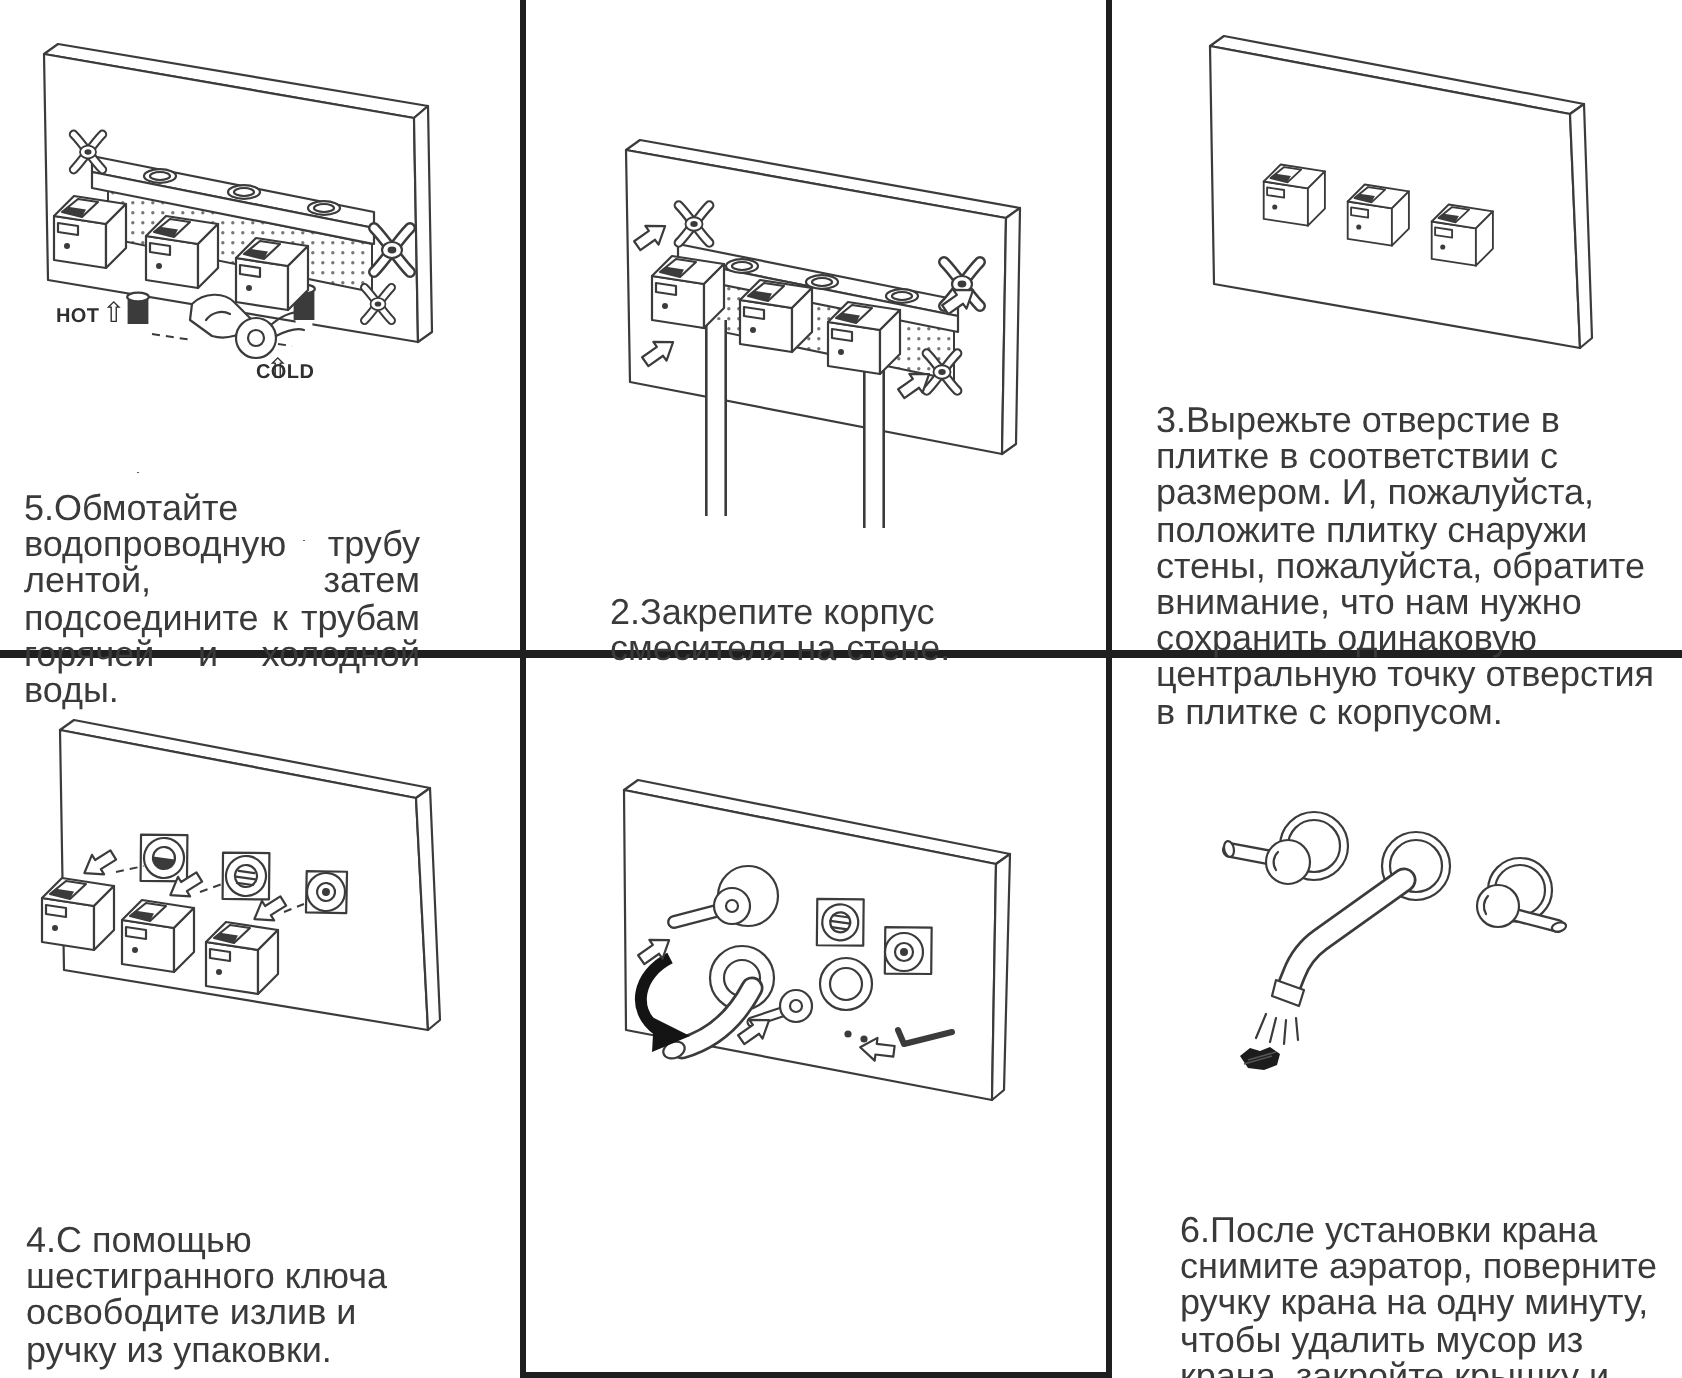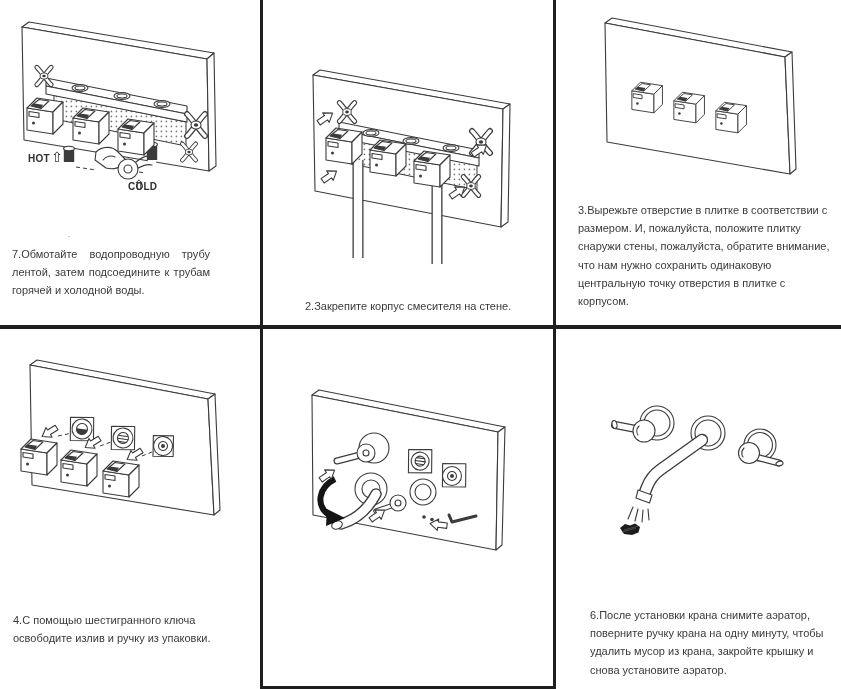--- a/index.html
+++ b/index.html
@@ -2,21 +2,21 @@
 <html><head>
 <meta charset="utf-8">
 <style>
   html,body{margin:0;padding:0;background:#fff;}
   #page{position:relative;width:841px;height:689px;background:#fff;overflow:hidden;
         font-family:"Liberation Sans","DejaVu Sans",sans-serif;}
   .gridline{position:absolute;background:#1f1f1f;}
   .panel{position:absolute;padding-left:12px;}
   .fig{position:absolute;inset:0;}
   .fig svg{position:absolute;left:0;top:0;}
-  .caption{position:absolute;margin:0;font-size:11px;line-height:18.2px;color:#3a3a3a;}
+  .caption{position:absolute;margin:0;font-size:18px;line-height:18.2px;color:#3a3a3a;}
   .caption.justify{text-align:justify;}
   .pipelabel{position:absolute;font-size:10px;font-weight:bold;color:#2f2f2f;letter-spacing:.2px;}
   .uparrow{position:absolute;font-size:14px;font-weight:normal;color:#2f2f2f;
            font-family:"DejaVu Sans",sans-serif;line-height:12px;}
   svg .ln{stroke:#3b3b3b;stroke-width:1.1;fill:none;stroke-linejoin:round;stroke-linecap:round;}
   svg .wh{stroke:#3b3b3b;stroke-width:1.1;fill:#ffffff;stroke-linejoin:round;}
   svg .dk{fill:#3b3b3b;stroke:none;}
   svg .dash{stroke:#3b3b3b;stroke-width:1;fill:none;stroke-dasharray:4 3;}
 </style>
 </head>
@@ -104,21 +104,21 @@
         <circle cx="128" cy="169" r="10" class="wh"></circle>
         <circle cx="128" cy="169" r="4" class="wh"></circle>
         <path class="ln" d="M136,162 C142,157 148,155 152,157"></path>
         <path class="ln" d="M138,168 C144,165 149,164 152,165"></path>
       </svg>
       <span class="pipelabel" style="left:28px;top:153px;">HOT</span>
       <span class="uparrow" style="left:51px;top:151px;">⇧</span>
       <span class="pipelabel" style="left:103px;top:181px;margin-left:25px;">COLD</span>
       <span class="uparrow" style="left:133px;top:179px;">⇧</span>
     </div>
-    <p class="caption justify" style="left:12px;top:245px;width:198px;">7.Обмотайте водопроводную трубу лентой, затем подсоедините к трубам горячей и холодной воды.</p>
+    <p class="caption justify" style="left:12px;top:245px;width:198px;">5.Обмотайте водопроводную трубу лентой, затем подсоедините к трубам горячей и холодной воды.</p>
   </section>
 
   <section class="panel" style="left:263px;top:0;width:290px;height:325px;margin-top:48px;">
     <div class="fig">
       <svg width="290" height="325" viewBox="0 0 290 325" aria-label="mount-mixer-body-on-wall-drawing">
         <path class="wh" d="M50,27 L57,22 L247,56 L240,61 Z"></path>
         <path class="wh" d="M50,27 L240,61 L238,179 L52,143 Z"></path>
         <path class="wh" d="M240,61 L247,56 L245,174 L238,179 Z"></path>
         <path d="M84,90 L214,117 L214,142 L84,115 Z" fill="url(#dotpat)" stroke="#3b3b3b" stroke-width="1"></path>
         <path class="wh" d="M76,74 L216,102 L216,110 L76,82 Z"></path>

